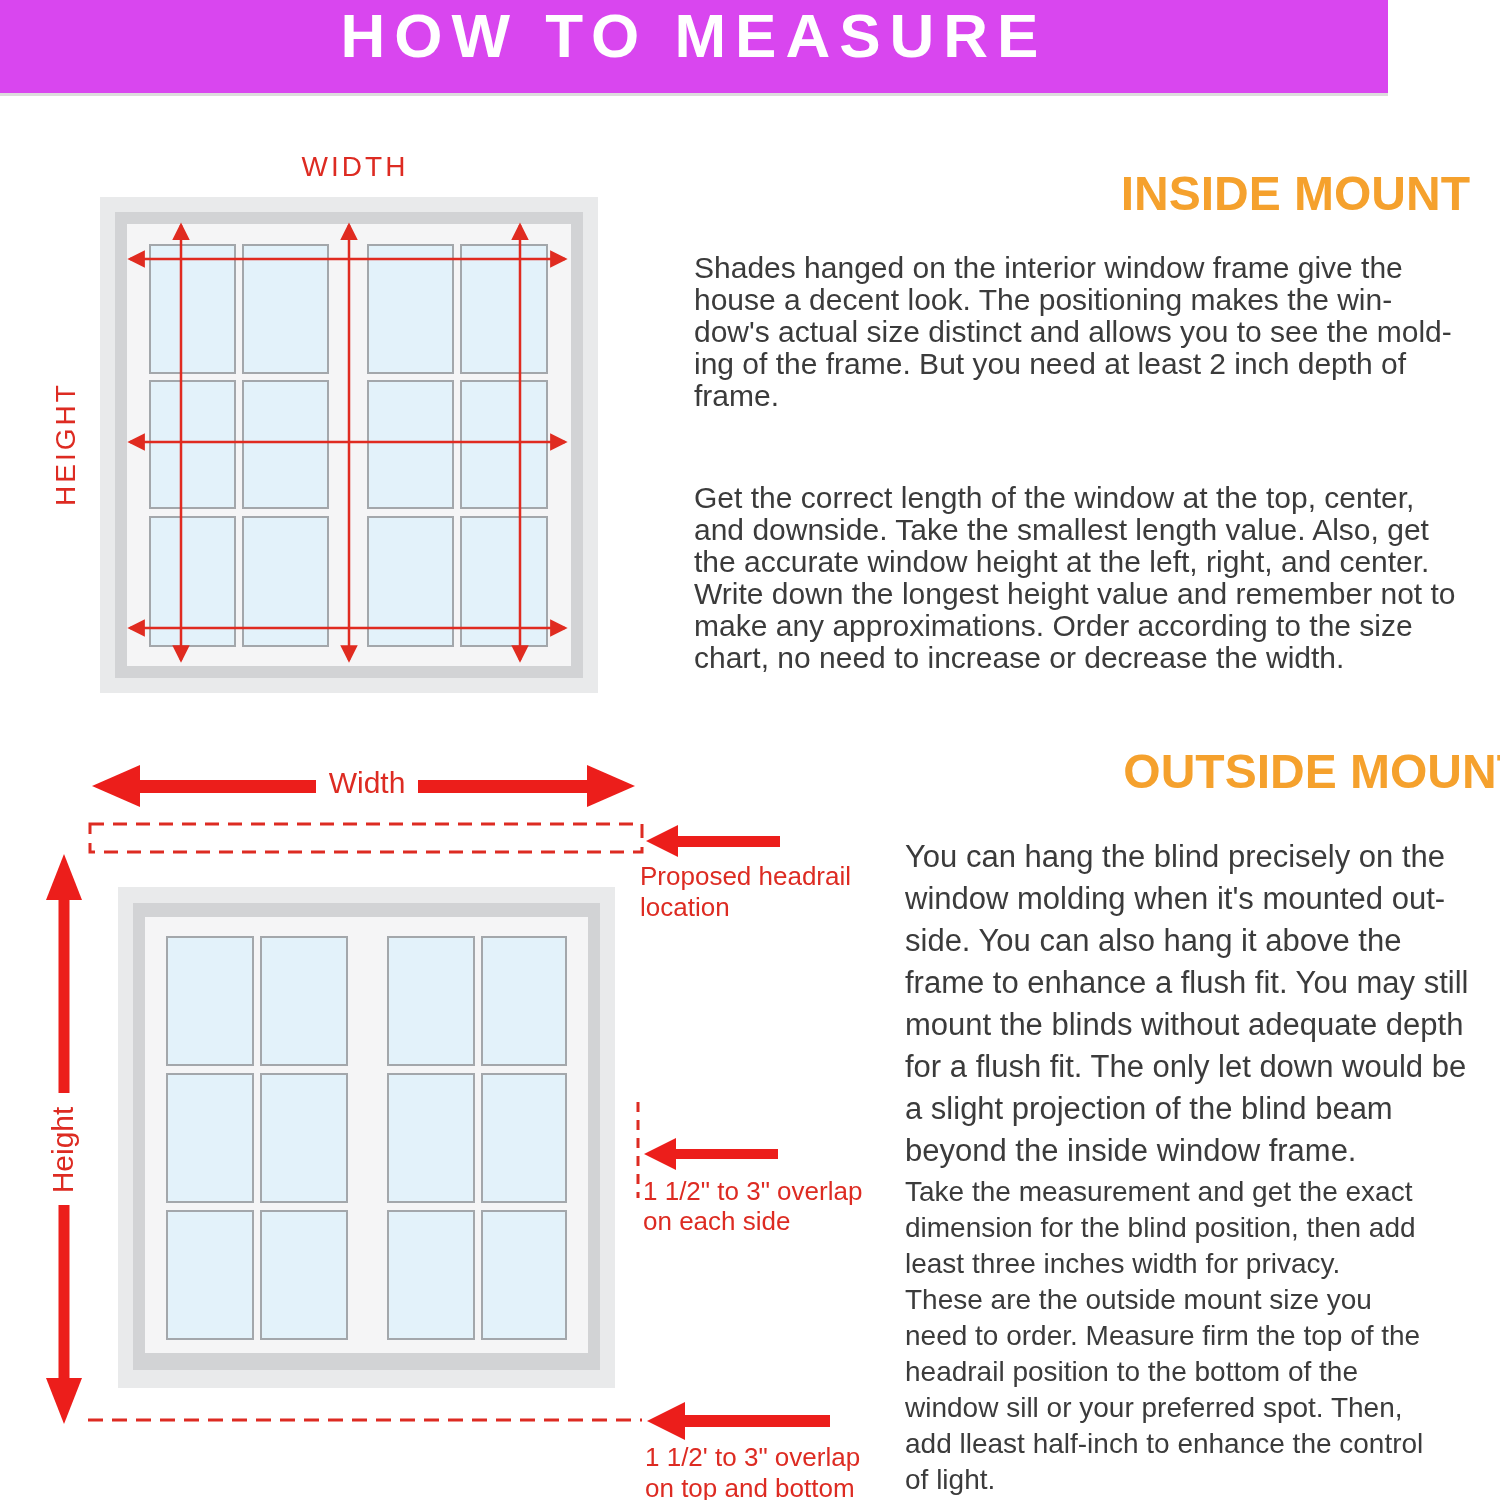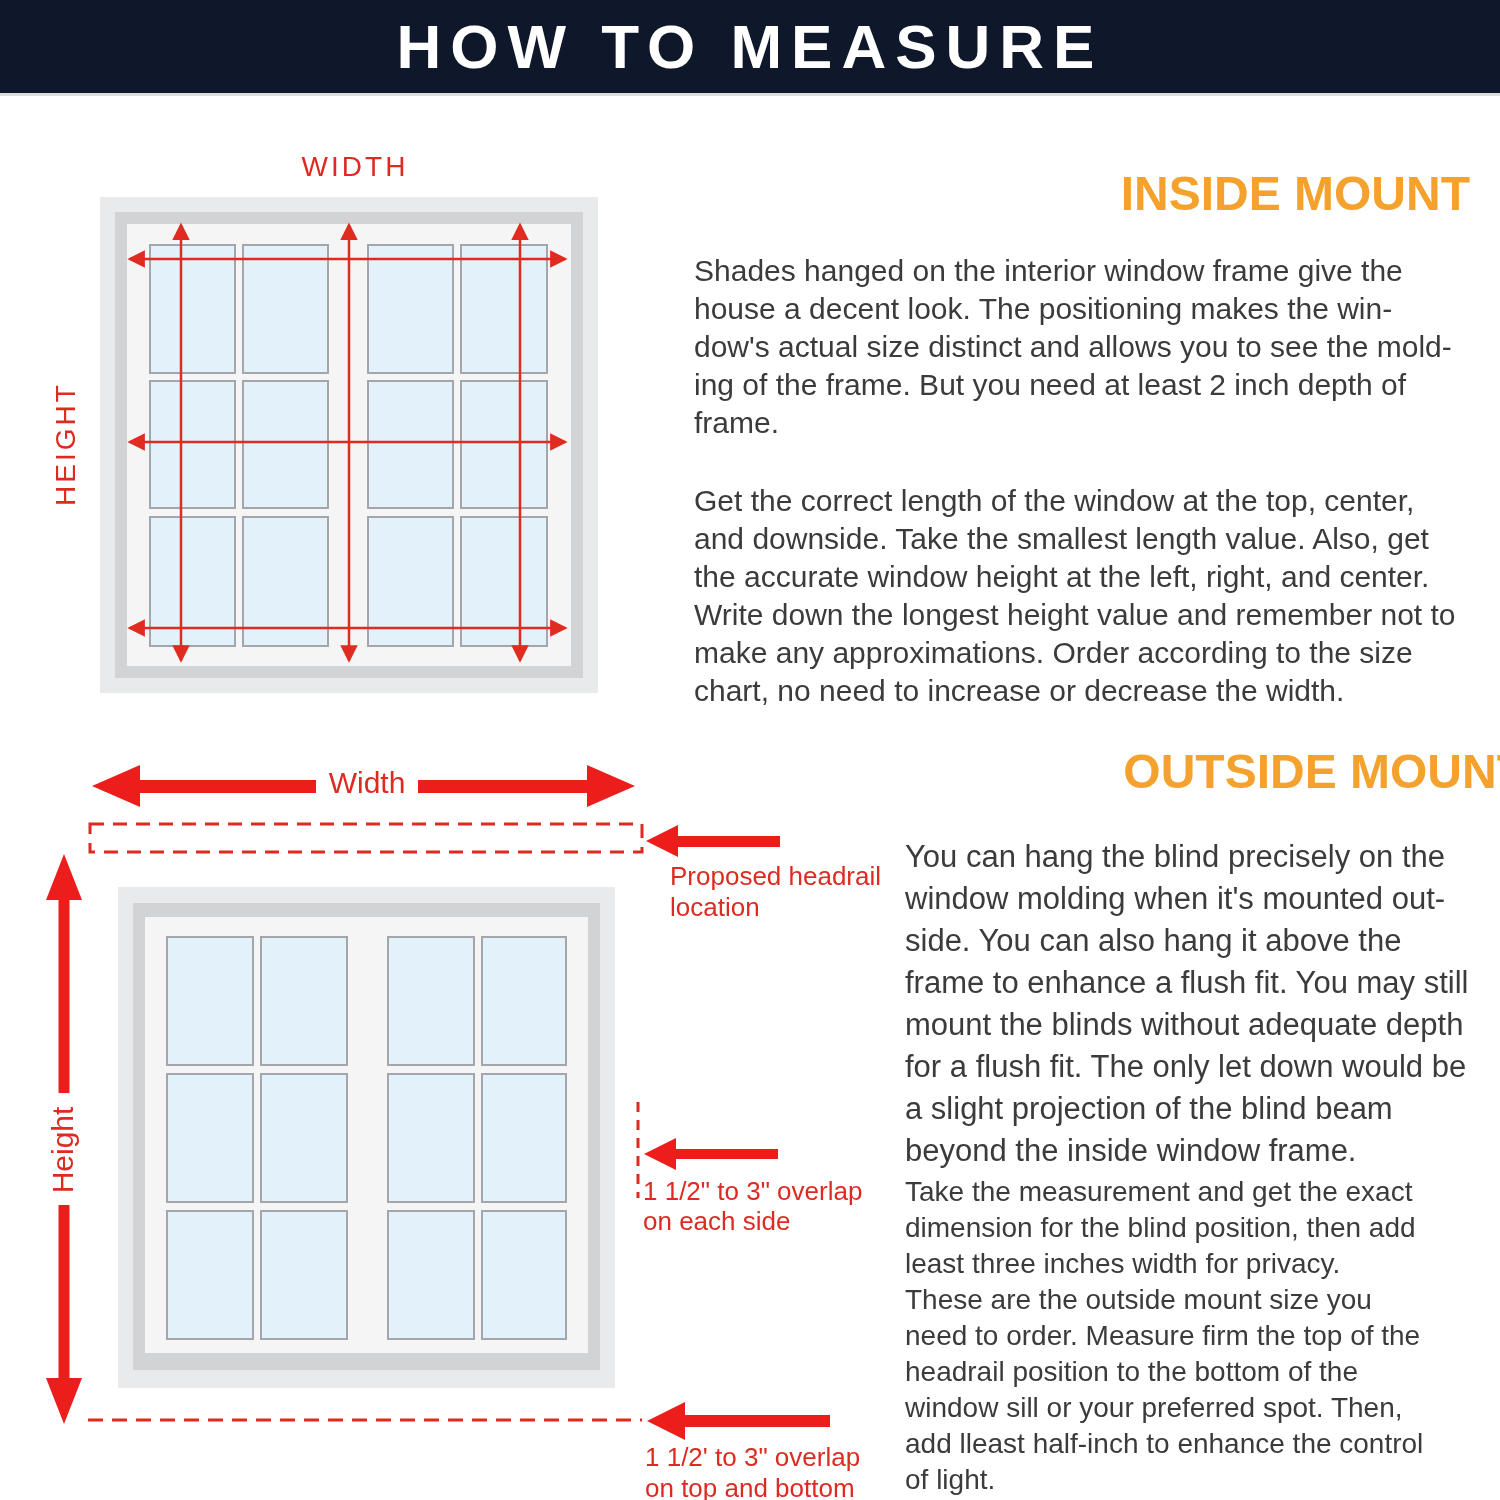--- a/index.html
+++ b/index.html
@@ -1,22 +1,22 @@
 <!DOCTYPE html>
 <html><head>
 <meta charset="utf-8">
 <style>
   * { margin:0; padding:0; box-sizing:border-box; }
   html,body { width:1500px; height:1500px; background:#ffffff; overflow:hidden; }
   body { font-family:"Liberation Sans", sans-serif; position:relative; }
 
   .banner {
-    position:absolute; left:0; top:0; width:1500px; height:96px;
-    background:#0f172a; border-bottom:3px solid #dcdcdc;
-    display:flex; align-items:center; justify-content:center;
+    position:absolute; left:0; top:0; width:1388px; height:96px;
+    background:#d946ef; border-bottom:3px solid #dcdcdc;
+    display:flex; justify-content:center;
   }
   .banner h1 {
     color:#ffffff; font-size:62px; font-weight:bold; letter-spacing:9px;
   }
 
   .diagram-svg { position:absolute; left:0; top:0; width:1500px; height:1500px; }
 
   .red-lbl {
     position:absolute; color:#dd2b22; white-space:pre-line; line-height:30px;
     font-size:26px;
@@ -25,21 +25,21 @@
   .dim-lbl-2 { font-size:30px; text-align:center; }
   .rot { transform:rotate(-90deg); }
 
   .section-heading {
     position:absolute; color:#f5a12d; font-weight:bold; font-size:48px;
     text-align:right; letter-spacing:0px;
   }
   .para {
     position:absolute; color:#3b3b3b; white-space:pre-line;
   }
-  .para.inside { font-size:30px; line-height:38px; }
+  .para.inside { font-size:30px; line-height:32px; }
   .para.out1   { font-size:31px; line-height:42px;margin-top:12px; }
   .para.out2   { font-size:28px; line-height:36px; }
 </style>
 </head>
 <body>
 
 <div class="banner">
   <h1>HOW TO MEASURE</h1>
 </div>
 
@@ -130,21 +130,21 @@
     <polygon points="647,1421 685,1402 685,1440"></polygon>
     <rect x="681" y="1415" width="149" height="12"></rect>
   </g>
 </svg>
 
 <div class="red-lbl dim-lbl-1" style="left:280px; top:152px; width:150px;">WIDTH</div>
 <div class="red-lbl dim-lbl-1 rot" style="left:-9px; top:429px; width:150px;">HEIGHT</div>
 
 <div class="red-lbl dim-lbl-2" style="left:316px; top:768px; width:102px;">Width</div>
 <div class="red-lbl dim-lbl-2 rot" style="left:3px; top:1135px; width:120px;">Height</div>
-<div class="red-lbl" style="left:670px; top:861px; width:260px; line-height:31px;">Proposed headrail
+<div class="red-lbl" style="left:640px; top:861px; width:260px; line-height:31px;">Proposed headrail
 location</div>
 <div class="red-lbl" style="left:643px; top:1176px; width:260px;">1 1/2" to 3" overlap
 on each side</div>
 <div class="red-lbl" style="left:645px; top:1442px; width:260px; line-height:31px;">1 1/2' to 3" overlap
 on top and bottom</div>
 
 <h2 class="section-heading" style="left:690px; top:166px; width:780px;">INSIDE MOUNT</h2>
 <p class="para inside" style="left:694px; top:252px; width:790px;">Shades hanged on the interior window frame give the
 house a decent look. The positioning makes the win-
 dow's actual size distinct and allows you to see the mold-

